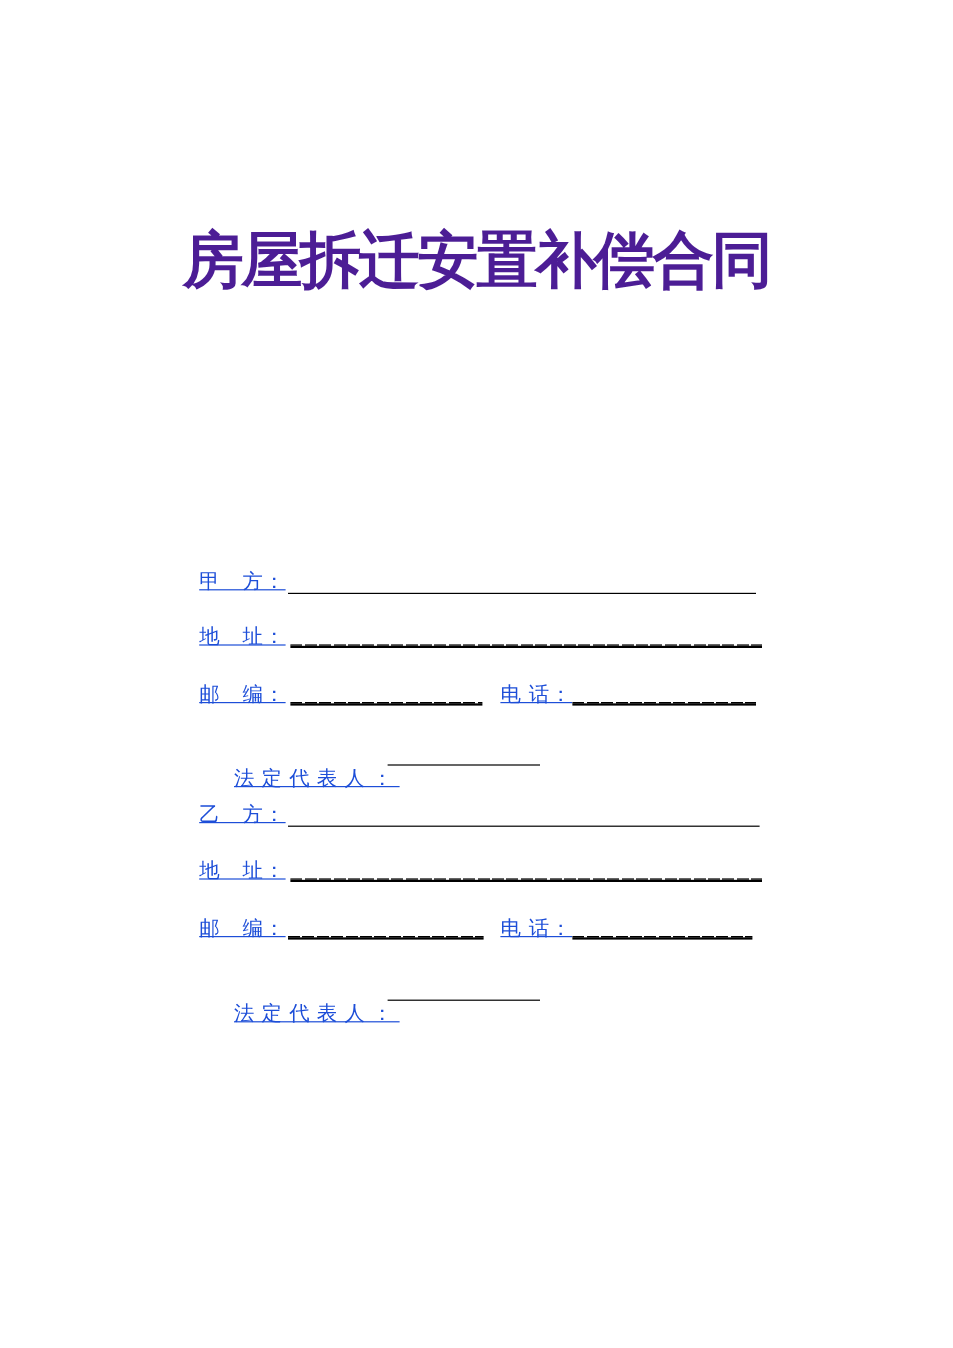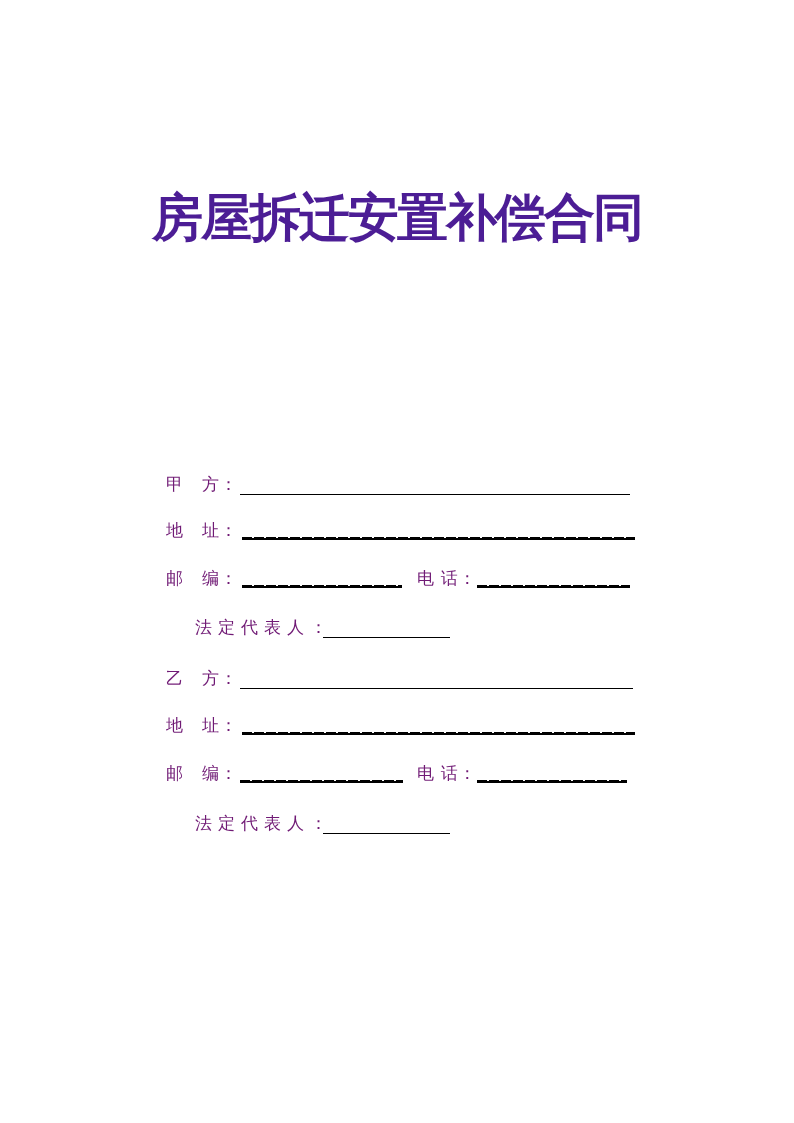--- a/index.html
+++ b/index.html
@@ -25,23 +25,24 @@
     line-height: 1.15;
     letter-spacing: -2px;
     color: #4c1d95;
   }
   .lbl {
     position: absolute;
     font-size: 17px;
     line-height: 1;
     letter-spacing: 1px;
     white-space: pre;
-    color: #701a75;
+    color: #1d4ed8;
+    text-decoration: underline;
   }
-  .lbl.rep { letter-spacing: 6px; }
+  .lbl.rep { letter-spacing: 6px; margin-top: 21px; }
   .fill {
     position: absolute;
     display: flex;
     align-items: flex-end;
     font-size: 15px;
     line-height: 1;
   }
   .fill.thin {
     height: 21px;
     border-bottom: 1px solid #000000;

